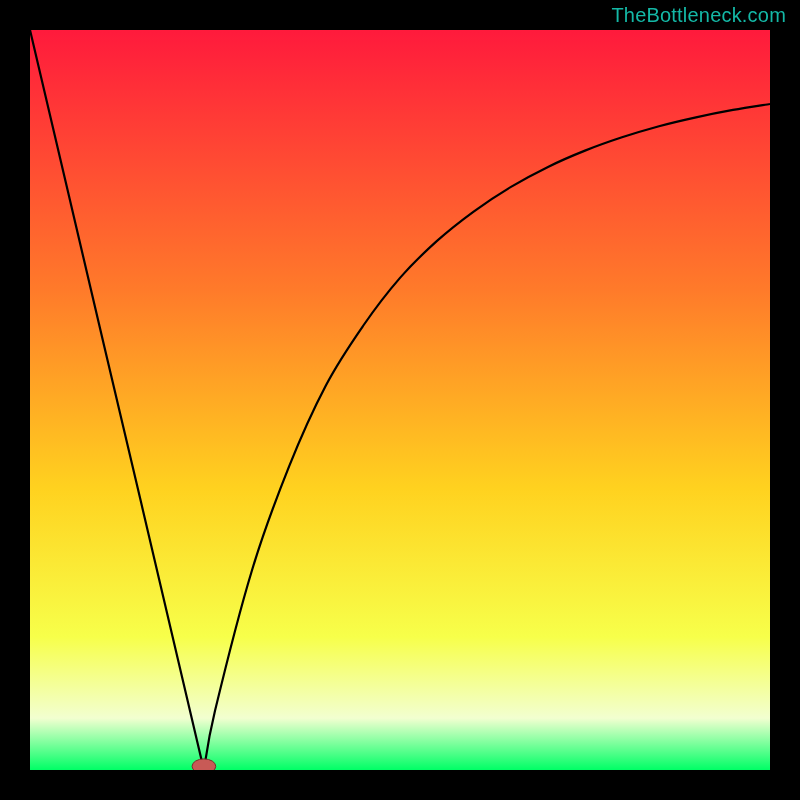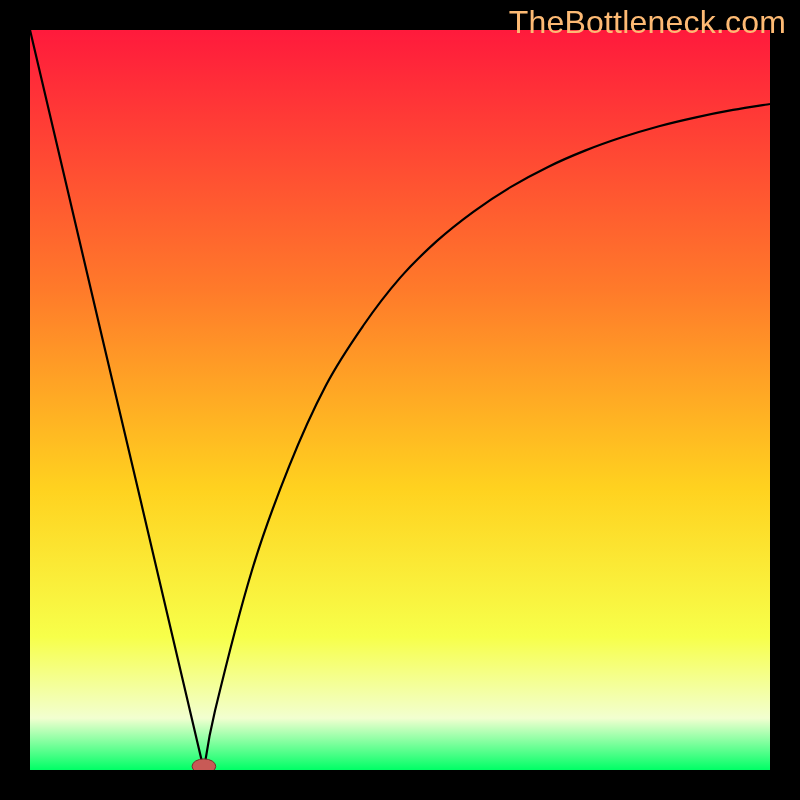--- a/index.html
+++ b/index.html
@@ -23,22 +23,22 @@
     position: absolute;
     left: 0;
     top: 0;
     width: 740px;
     height: 740px;
   }
   .watermark {
     position: absolute;
     top: 4px;
     right: 14px;
-    color: #fdba74;
-    font-size: 32px;
+    color: #14b8a6;
+    font-size: 20px;
     font-weight: 400;
     letter-spacing: 0.2px;
     user-select: none;
   }
 </style>
 </head>
 <body>
 
 <div class="frame">
   <svg class="plot" viewBox="0 0 740 740" preserveAspectRatio="none">

